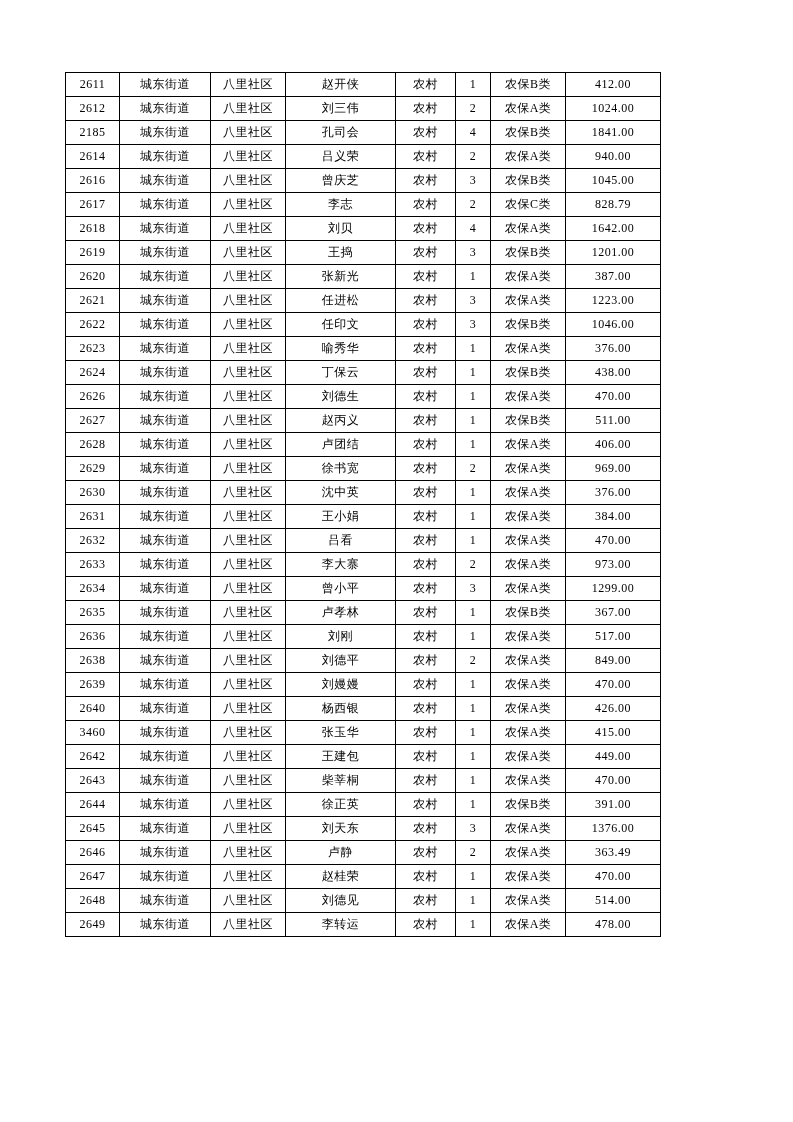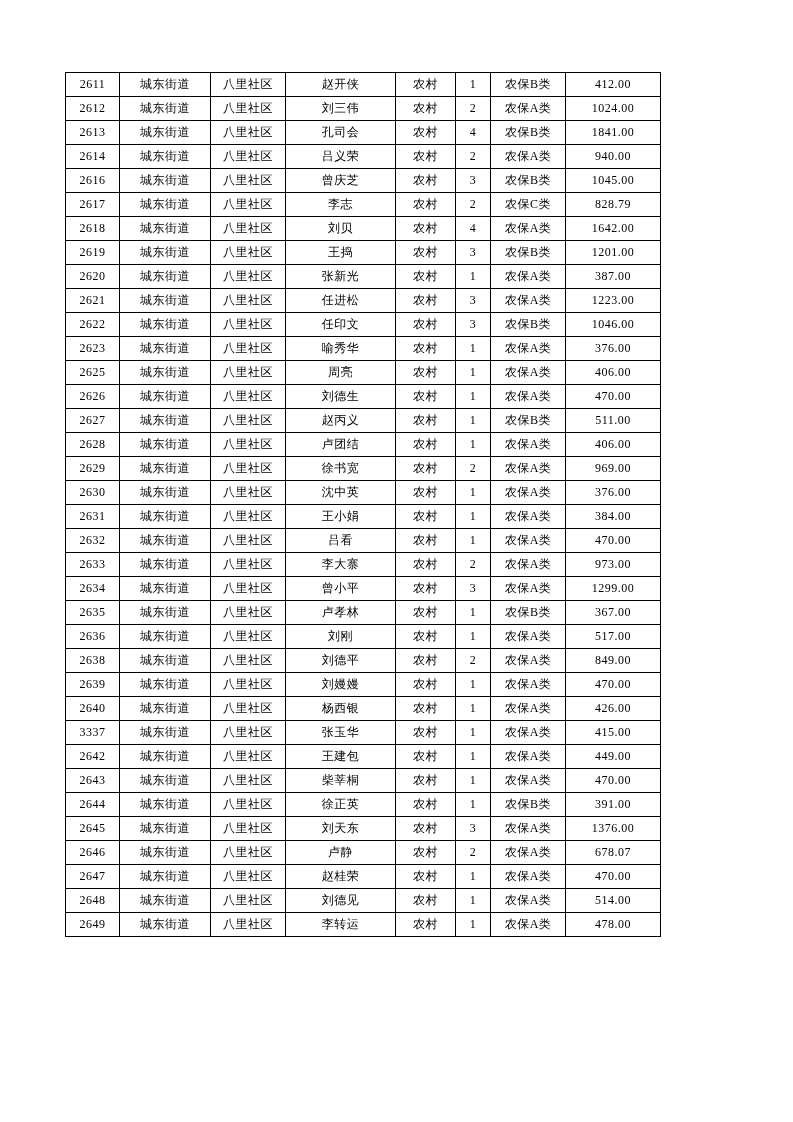--- a/index.html
+++ b/index.html
@@ -74,21 +74,21 @@
           <td>2612</td>
           <td>城东街道</td>
           <td>八里社区</td>
           <td>刘三伟</td>
           <td>农村</td>
           <td>2</td>
           <td>农保A类</td>
           <td>1024.00</td>
         </tr>
         <tr>
-          <td>2613</td>
+          <td>2185</td>
           <td>城东街道</td>
           <td>八里社区</td>
           <td>孔司会</td>
           <td>农村</td>
           <td>4</td>
           <td>农保B类</td>
           <td>1841.00</td>
         </tr>
         <tr>
           <td>2614</td>
@@ -174,200 +174,200 @@
           <td>2623</td>
           <td>城东街道</td>
           <td>八里社区</td>
           <td>喻秀华</td>
           <td>农村</td>
           <td>1</td>
           <td>农保A类</td>
           <td>376.00</td>
         </tr>
         <tr>
-          <td>2625</td>
-          <td>城东街道</td>
-          <td>八里社区</td>
-          <td>周亮</td>
+          <td>2624</td>
+          <td>城东街道</td>
+          <td>八里社区</td>
+          <td>丁保云</td>
+          <td>农村</td>
+          <td>1</td>
+          <td>农保B类</td>
+          <td>438.00</td>
+        </tr>
+        <tr>
+          <td>2626</td>
+          <td>城东街道</td>
+          <td>八里社区</td>
+          <td>刘德生</td>
+          <td>农村</td>
+          <td>1</td>
+          <td>农保A类</td>
+          <td>470.00</td>
+        </tr>
+        <tr>
+          <td>2627</td>
+          <td>城东街道</td>
+          <td>八里社区</td>
+          <td>赵丙义</td>
+          <td>农村</td>
+          <td>1</td>
+          <td>农保B类</td>
+          <td>511.00</td>
+        </tr>
+        <tr>
+          <td>2628</td>
+          <td>城东街道</td>
+          <td>八里社区</td>
+          <td>卢团结</td>
           <td>农村</td>
           <td>1</td>
           <td>农保A类</td>
           <td>406.00</td>
         </tr>
         <tr>
-          <td>2626</td>
-          <td>城东街道</td>
-          <td>八里社区</td>
-          <td>刘德生</td>
+          <td>2629</td>
+          <td>城东街道</td>
+          <td>八里社区</td>
+          <td>徐书宽</td>
+          <td>农村</td>
+          <td>2</td>
+          <td>农保A类</td>
+          <td>969.00</td>
+        </tr>
+        <tr>
+          <td>2630</td>
+          <td>城东街道</td>
+          <td>八里社区</td>
+          <td>沈中英</td>
+          <td>农村</td>
+          <td>1</td>
+          <td>农保A类</td>
+          <td>376.00</td>
+        </tr>
+        <tr>
+          <td>2631</td>
+          <td>城东街道</td>
+          <td>八里社区</td>
+          <td>王小娟</td>
+          <td>农村</td>
+          <td>1</td>
+          <td>农保A类</td>
+          <td>384.00</td>
+        </tr>
+        <tr>
+          <td>2632</td>
+          <td>城东街道</td>
+          <td>八里社区</td>
+          <td>吕看</td>
           <td>农村</td>
           <td>1</td>
           <td>农保A类</td>
           <td>470.00</td>
         </tr>
         <tr>
-          <td>2627</td>
-          <td>城东街道</td>
-          <td>八里社区</td>
-          <td>赵丙义</td>
-          <td>农村</td>
-          <td>1</td>
-          <td>农保B类</td>
-          <td>511.00</td>
-        </tr>
-        <tr>
-          <td>2628</td>
-          <td>城东街道</td>
-          <td>八里社区</td>
-          <td>卢团结</td>
-          <td>农村</td>
-          <td>1</td>
-          <td>农保A类</td>
-          <td>406.00</td>
-        </tr>
-        <tr>
-          <td>2629</td>
-          <td>城东街道</td>
-          <td>八里社区</td>
-          <td>徐书宽</td>
-          <td>农村</td>
-          <td>2</td>
-          <td>农保A类</td>
-          <td>969.00</td>
-        </tr>
-        <tr>
-          <td>2630</td>
-          <td>城东街道</td>
-          <td>八里社区</td>
-          <td>沈中英</td>
-          <td>农村</td>
-          <td>1</td>
-          <td>农保A类</td>
-          <td>376.00</td>
-        </tr>
-        <tr>
-          <td>2631</td>
-          <td>城东街道</td>
-          <td>八里社区</td>
-          <td>王小娟</td>
-          <td>农村</td>
-          <td>1</td>
-          <td>农保A类</td>
-          <td>384.00</td>
-        </tr>
-        <tr>
-          <td>2632</td>
-          <td>城东街道</td>
-          <td>八里社区</td>
-          <td>吕看</td>
+          <td>2633</td>
+          <td>城东街道</td>
+          <td>八里社区</td>
+          <td>李大寨</td>
+          <td>农村</td>
+          <td>2</td>
+          <td>农保A类</td>
+          <td>973.00</td>
+        </tr>
+        <tr>
+          <td>2634</td>
+          <td>城东街道</td>
+          <td>八里社区</td>
+          <td>曾小平</td>
+          <td>农村</td>
+          <td>3</td>
+          <td>农保A类</td>
+          <td>1299.00</td>
+        </tr>
+        <tr>
+          <td>2635</td>
+          <td>城东街道</td>
+          <td>八里社区</td>
+          <td>卢孝林</td>
+          <td>农村</td>
+          <td>1</td>
+          <td>农保B类</td>
+          <td>367.00</td>
+        </tr>
+        <tr>
+          <td>2636</td>
+          <td>城东街道</td>
+          <td>八里社区</td>
+          <td>刘刚</td>
+          <td>农村</td>
+          <td>1</td>
+          <td>农保A类</td>
+          <td>517.00</td>
+        </tr>
+        <tr>
+          <td>2638</td>
+          <td>城东街道</td>
+          <td>八里社区</td>
+          <td>刘德平</td>
+          <td>农村</td>
+          <td>2</td>
+          <td>农保A类</td>
+          <td>849.00</td>
+        </tr>
+        <tr>
+          <td>2639</td>
+          <td>城东街道</td>
+          <td>八里社区</td>
+          <td>刘嫚嫚</td>
           <td>农村</td>
           <td>1</td>
           <td>农保A类</td>
           <td>470.00</td>
         </tr>
         <tr>
-          <td>2633</td>
-          <td>城东街道</td>
-          <td>八里社区</td>
-          <td>李大寨</td>
-          <td>农村</td>
-          <td>2</td>
-          <td>农保A类</td>
-          <td>973.00</td>
-        </tr>
-        <tr>
-          <td>2634</td>
-          <td>城东街道</td>
-          <td>八里社区</td>
-          <td>曾小平</td>
-          <td>农村</td>
-          <td>3</td>
-          <td>农保A类</td>
-          <td>1299.00</td>
-        </tr>
-        <tr>
-          <td>2635</td>
-          <td>城东街道</td>
-          <td>八里社区</td>
-          <td>卢孝林</td>
-          <td>农村</td>
-          <td>1</td>
-          <td>农保B类</td>
-          <td>367.00</td>
-        </tr>
-        <tr>
-          <td>2636</td>
-          <td>城东街道</td>
-          <td>八里社区</td>
-          <td>刘刚</td>
-          <td>农村</td>
-          <td>1</td>
-          <td>农保A类</td>
-          <td>517.00</td>
-        </tr>
-        <tr>
-          <td>2638</td>
-          <td>城东街道</td>
-          <td>八里社区</td>
-          <td>刘德平</td>
-          <td>农村</td>
-          <td>2</td>
-          <td>农保A类</td>
-          <td>849.00</td>
-        </tr>
-        <tr>
-          <td>2639</td>
-          <td>城东街道</td>
-          <td>八里社区</td>
-          <td>刘嫚嫚</td>
+          <td>2640</td>
+          <td>城东街道</td>
+          <td>八里社区</td>
+          <td>杨西银</td>
+          <td>农村</td>
+          <td>1</td>
+          <td>农保A类</td>
+          <td>426.00</td>
+        </tr>
+        <tr>
+          <td>3460</td>
+          <td>城东街道</td>
+          <td>八里社区</td>
+          <td>张玉华</td>
+          <td>农村</td>
+          <td>1</td>
+          <td>农保A类</td>
+          <td>415.00</td>
+        </tr>
+        <tr>
+          <td>2642</td>
+          <td>城东街道</td>
+          <td>八里社区</td>
+          <td>王建包</td>
+          <td>农村</td>
+          <td>1</td>
+          <td>农保A类</td>
+          <td>449.00</td>
+        </tr>
+        <tr>
+          <td>2643</td>
+          <td>城东街道</td>
+          <td>八里社区</td>
+          <td>柴莘桐</td>
           <td>农村</td>
           <td>1</td>
           <td>农保A类</td>
           <td>470.00</td>
         </tr>
         <tr>
-          <td>2640</td>
-          <td>城东街道</td>
-          <td>八里社区</td>
-          <td>杨西银</td>
-          <td>农村</td>
-          <td>1</td>
-          <td>农保A类</td>
-          <td>426.00</td>
-        </tr>
-        <tr>
-          <td>3337</td>
-          <td>城东街道</td>
-          <td>八里社区</td>
-          <td>张玉华</td>
-          <td>农村</td>
-          <td>1</td>
-          <td>农保A类</td>
-          <td>415.00</td>
-        </tr>
-        <tr>
-          <td>2642</td>
-          <td>城东街道</td>
-          <td>八里社区</td>
-          <td>王建包</td>
-          <td>农村</td>
-          <td>1</td>
-          <td>农保A类</td>
-          <td>449.00</td>
-        </tr>
-        <tr>
-          <td>2643</td>
-          <td>城东街道</td>
-          <td>八里社区</td>
-          <td>柴莘桐</td>
-          <td>农村</td>
-          <td>1</td>
-          <td>农保A类</td>
-          <td>470.00</td>
-        </tr>
-        <tr>
           <td>2644</td>
           <td>城东街道</td>
           <td>八里社区</td>
           <td>徐正英</td>
           <td>农村</td>
           <td>1</td>
           <td>农保B类</td>
           <td>391.00</td>
         </tr>
         <tr>
@@ -381,21 +381,21 @@
           <td>1376.00</td>
         </tr>
         <tr>
           <td>2646</td>
           <td>城东街道</td>
           <td>八里社区</td>
           <td>卢静</td>
           <td>农村</td>
           <td>2</td>
           <td>农保A类</td>
-          <td>678.07</td>
+          <td>363.49</td>
         </tr>
         <tr>
           <td>2647</td>
           <td>城东街道</td>
           <td>八里社区</td>
           <td>赵桂荣</td>
           <td>农村</td>
           <td>1</td>
           <td>农保A类</td>
           <td>470.00</td>

